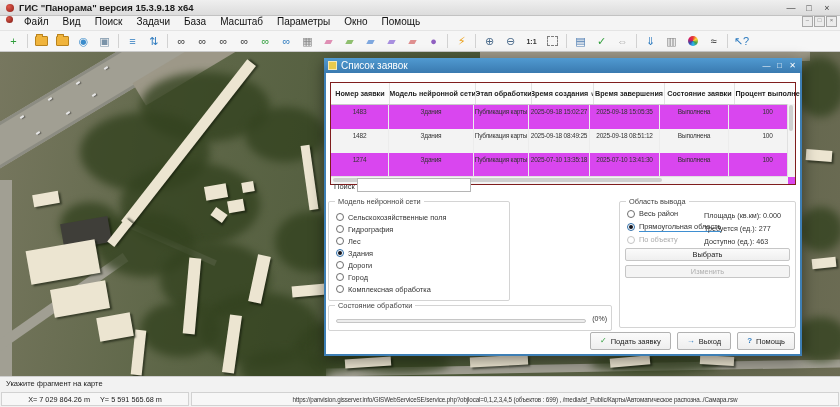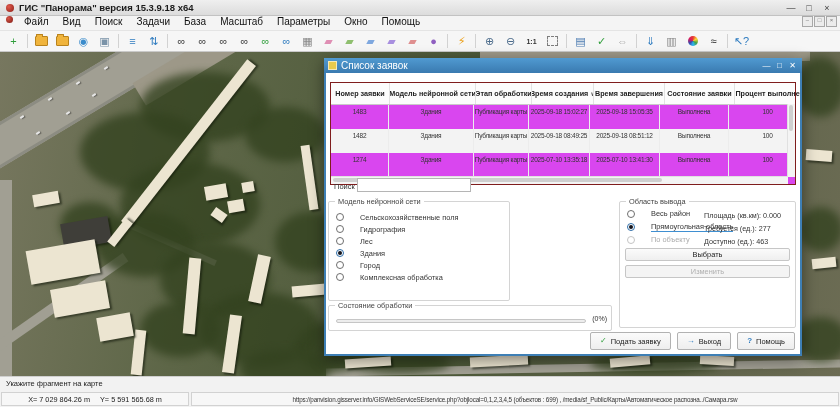--- a/index.html
+++ b/index.html
@@ -60,21 +60,21 @@
   .vsb-thumb{position:absolute;top:1px;left:1px;width:4px;height:26px;background:#cfcfcf;border-radius:2px;}
   .hsb{position:absolute;left:0;right:7px;bottom:0;height:7px;background:#f4f4f4;border-top:1px solid #e0e0e0;}
   .hsb-thumb{position:absolute;top:1px;left:2px;height:4px;width:72%;background:#cfcfcf;border-radius:2px;}
   
   .search-label{position:absolute;left:8px;top:109px;font-size:7.5px;color:#333;}
   .search-input{position:absolute;left:31px;top:105px;width:114px;height:14px;border:1px solid #b5b5b5;background:#fff;box-sizing:border-box;font-size:7.5px;padding:0 3px;}
   
   .group{position:absolute;border:1px solid #d4d4d4;border-radius:2px;box-sizing:border-box;}
   .group-label{position:absolute;top:-5px;left:6px;background:#fff;padding:0 3px;font-size:7.4px;color:#444;white-space:nowrap;}
   .radio-col{position:absolute;left:0;right:0;top:9px;}
-  .radio-row{display:flex;align-items:center;height:12px;padding-left:7px;gap:16px;}
+  .radio-row{display:flex;align-items:center;height:12px;padding-left:7px;gap:4px;}
   .radio{width:8px;height:8px;border:1px solid #6e6e6e;border-radius:50%;background:#fff;position:relative;flex:none;box-sizing:border-box;}
   .radio.sel{border-color:#2f6ea8;}
   .radio.sel::after{content:"";position:absolute;left:1px;top:1px;width:4px;height:4px;border-radius:50%;background:#14141c;}
   .radio.dis{border-color:#c4c4c4;}
   .radio-label{font-size:7.4px;color:#333;white-space:nowrap;}
   .radio-label.dis{color:#ababab;}
   .radio-label.focus{border-bottom:1px solid #3f8fd1;}
   .check-row{display:flex;align-items:center;gap:4px;padding-left:7px;height:12px;}
   .checkbox{width:8px;height:8px;border:1px solid #2f7cc0;background:#fff;position:relative;flex:none;box-sizing:border-box;}
   .checkbox::after{content:"✓";position:absolute;left:0px;top:-2px;font-size:8px;color:#2f7cc0;font-weight:bold;}
@@ -380,20 +380,24 @@
             <div class="radio-row">
               <span class="radio"></span>
               <span class="radio-label">Лес</span>
             </div>
             <div class="radio-row">
               <span class="radio sel"></span>
               <span class="radio-label">Здания</span>
             </div>
             <div class="radio-row">
               <span class="radio"></span>
+              <span class="radio-label">Дороги</span>
+            </div>
+            <div class="radio-row">
+              <span class="radio"></span>
               <span class="radio-label">Город</span>
             </div>
             <div class="radio-row">
               <span class="radio"></span>
               <span class="radio-label">Комплексная обработка</span>
             </div>
           </div>
       </div>
 
 

